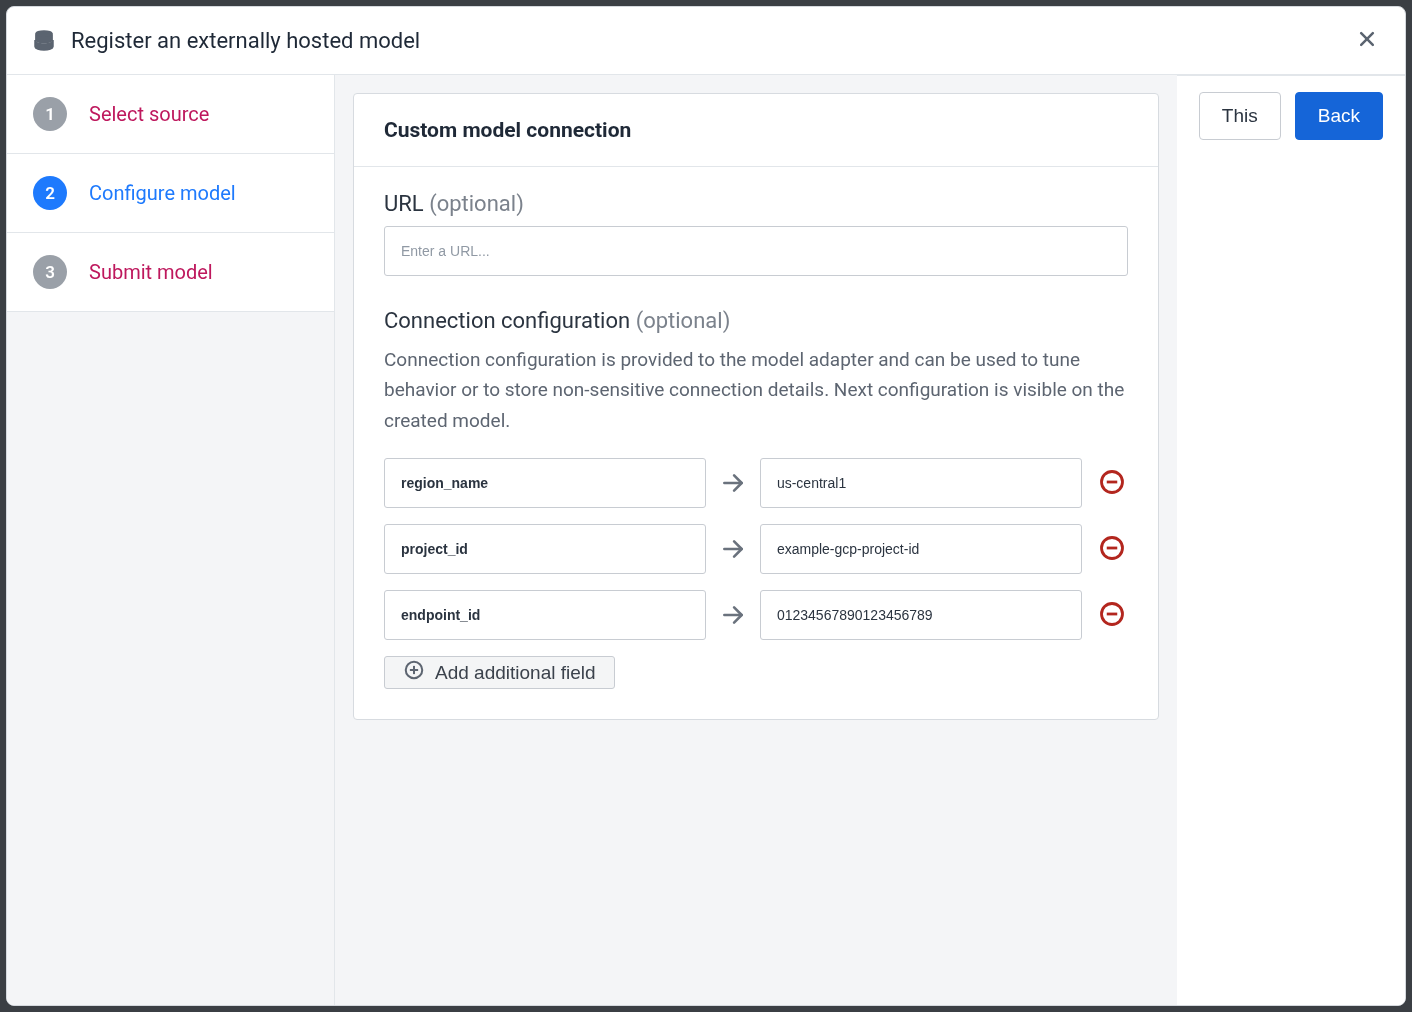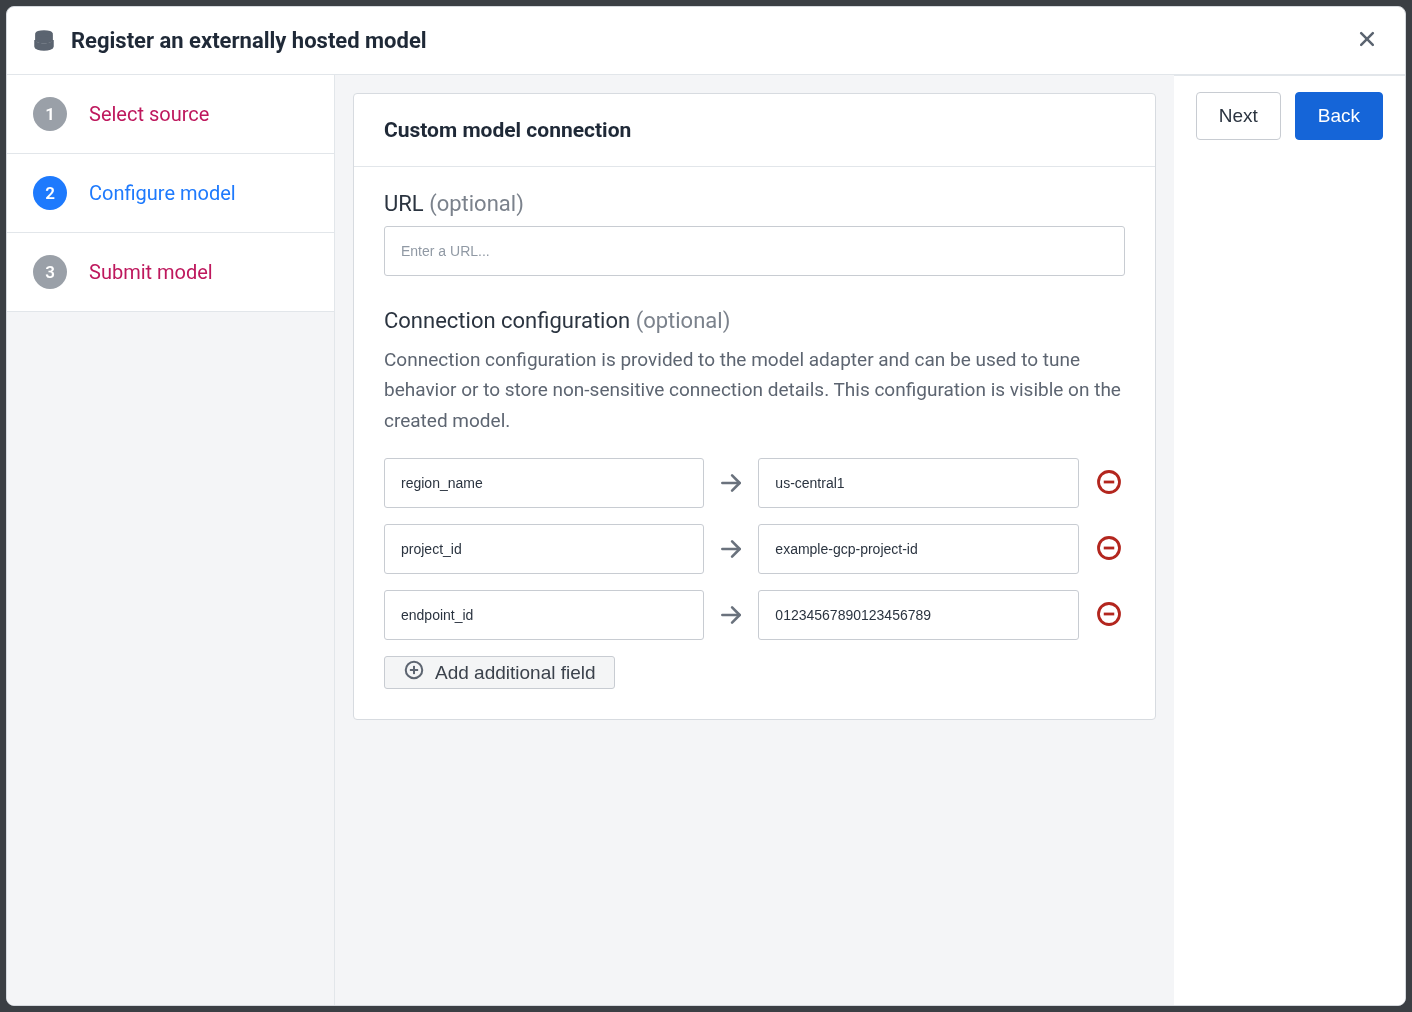--- a/index.html
+++ b/index.html
@@ -24,21 +24,21 @@
     display: flex;
     align-items: center;
     padding: 18px 24px;
     border-bottom: 1px solid #e2e6ea;
   }
   .dialog-header .hicon {
     width: 26px; height: 26px; margin-right: 14px; color: #5b6470;
     flex-shrink: 0; display:flex; align-items:center; justify-content:center;
   }
   .dialog-header h1 {
-    font-size: 22px; font-weight: 700; color: #1f2937; flex: 1;
+    font-size: 22px; font-weight: 400; color: #1f2937; flex: 1;
   }
   .close-btn {
     background: none; border: none; cursor: pointer; padding: 4px;
     color: #5b6470; display:flex; align-items:center; justify-content:center;
   }
   .close-btn svg { width: 20px; height: 20px; }
 
   .dialog-body {
     flex: 1; display: flex; min-height: 0;
   }
@@ -89,21 +89,21 @@
     padding: 0 16px; font-size: 14px; color: #2b3440; background:#fff;
   }
   .text-input::placeholder { color: #9099a4; }
 
   .section { margin-top: 32px; }
   .helptext { font-size: 19px; line-height: 1.6; color: #5d6571; margin: 12px 0 22px 0; }
 
   .kv-row {
     display:flex; align-items:center; gap: 14px; margin-bottom: 16px;
   }
-  .kv-row .text-input.key { flex: 1 1 0; min-width:0; }
+  .kv-row .text-input.key { flex: 1 1 0; min-width:0;font-weight:bold; }
   .kv-row .text-input.val { flex: 1 1 0; min-width:0; }
   .arrow { color:#6a727d; flex-shrink:0; display:flex; }
   .arrow svg { width:26px; height:26px; }
   .remove-btn {
     background:none; border:none; cursor:pointer; padding:2px;
     color:#b3261e; flex-shrink:0; display:flex;
   }
   .remove-btn svg { width:28px; height:28px; }
 
   .add-btn {
@@ -180,21 +180,21 @@
               <span>URL</span>
               <span class="optional">(optional)</span>
             </div>
             <input type="text" class="text-input" placeholder="Enter a URL..." style="">
 
             <div class="section">
               <div class="field-label">
                 <span>Connection configuration</span>
                 <span class="optional">(optional)</span>
               </div>
-              <p class="helptext">Connection configuration is provided to the model adapter and can be used to tune behavior or to store non-sensitive connection details. This configuration is visible on the created model.</p>
+              <p class="helptext">Connection configuration is provided to the model adapter and can be used to tune behavior or to store non-sensitive connection details. Next configuration is visible on the created model.</p>
 
               <div class="kv-row">
                 <input type="text" class="text-input key" value="region_name" style="">
                 <span class="arrow">
                   <svg viewBox="0 0 24 24" fill="none" stroke="currentColor" stroke-width="2.4" stroke-linecap="round" stroke-linejoin="round">
                       <line x1="4" y1="12" x2="20" y2="12"></line>
                       <polyline points="13 5 20 12 13 19"></polyline>
                     </svg>
                 </span>
                 <input type="text" class="text-input val" value="us-central1" style="">
@@ -256,18 +256,18 @@
                 </span>
                 <span>Add additional field</span>
               </button>
 
             </div>
           </div>
         </div>
       </div>
 
       <div class="dialog-footer">
-        <button class="btn btn-secondary">Next</button>
+        <button class="btn btn-secondary">This</button>
         <button class="btn btn-primary">Back</button>
       </div>
     </div>
   </div>
 </div>
 
 </body></html>

